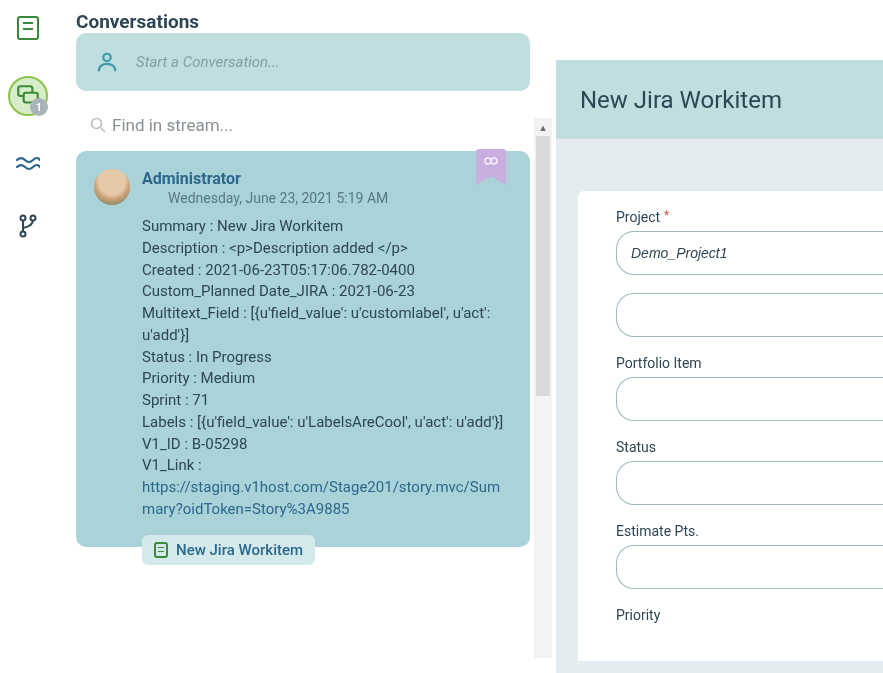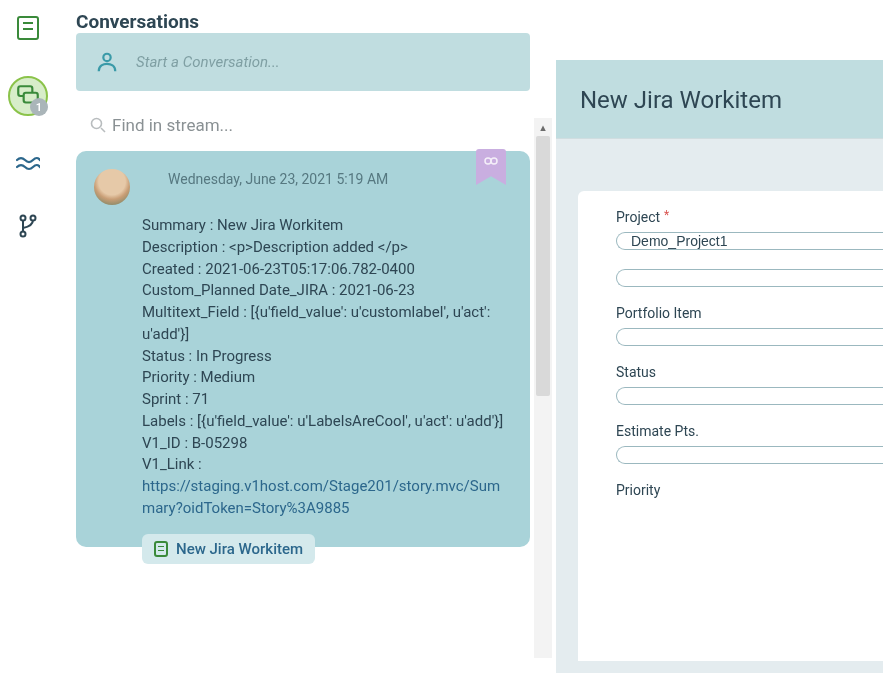--- a/index.html
+++ b/index.html
@@ -80,21 +80,21 @@
       color: #2e4653;
       margin-bottom: 36px;
     }
     .sub-title {
       font-size: 19px;
       font-weight: 700;
       color: #2e4653;
     }
     .start-convo {
       background: #c0dde0;
-      border-radius: 4px;
+      border-radius: 10px;
       padding: 18px 20px;
       display: flex;
       align-items: center;
       gap: 18px;
       margin-bottom: 18px;
     }
     .person-icon { width:22px; height:22px; }
     .start-placeholder {
       color: #7f9fa3;
       font-size: 15px;
@@ -201,21 +201,22 @@
     .field-label { font-size:14px; color:#2e4653; margin-bottom:6px; display:flex; gap:4px; }
     .req { color:#d9534f; font-size:12px; line-height:1; }
     .field-input {
       border:1px solid #9bb8bf;
       border-radius:18px;
       padding:7px 14px;
       width:100%;
       font-size:14px;
       color:#2e4653;
       background:#fff;
-      height:18px;
+      height:44px;
+      font-style:italic;
     }
     .field-input.open-right { border-right:none; border-radius:18px 0 0 18px; }
   </style>
 </head>
 <body>
 
 <div class="left-rail">
   <div class="rail-icon">
     <div class="doc-icon"></div>
   </div>
@@ -265,20 +266,21 @@
   <div class="card">
     <div class="ribbon">
       <svg viewBox="0 0 16 10" fill="none" stroke="#fff" stroke-width="1.5">
         <circle cx="5" cy="5" r="3"></circle>
           <circle cx="11" cy="5" r="3"></circle>
       </svg>
     </div>
     <div class="card-head">
       <div class="avatar"></div>
       <div>
+        <div class="card-author">Administrator</div>
         <div class="card-time">Wednesday, June 23, 2021 5:19 AM</div>
       </div>
     </div>
     <div class="card-body">
       <span class="body-line">Summary : New Jira Workitem</span>
       <span class="body-line">Description : &lt;p&gt;Description added &lt;/p&gt;</span>
       <span class="body-line">Created : 2021-06-23T05:17:06.782-0400</span>
       <span class="body-line">Custom_Planned Date_JIRA : 2021-06-23</span>
       <span class="body-line">Multitext_Field : [{u'field_value': u'customlabel', u'act': u'add'}]</span>
       <span class="body-line">Status : In Progress</span>

